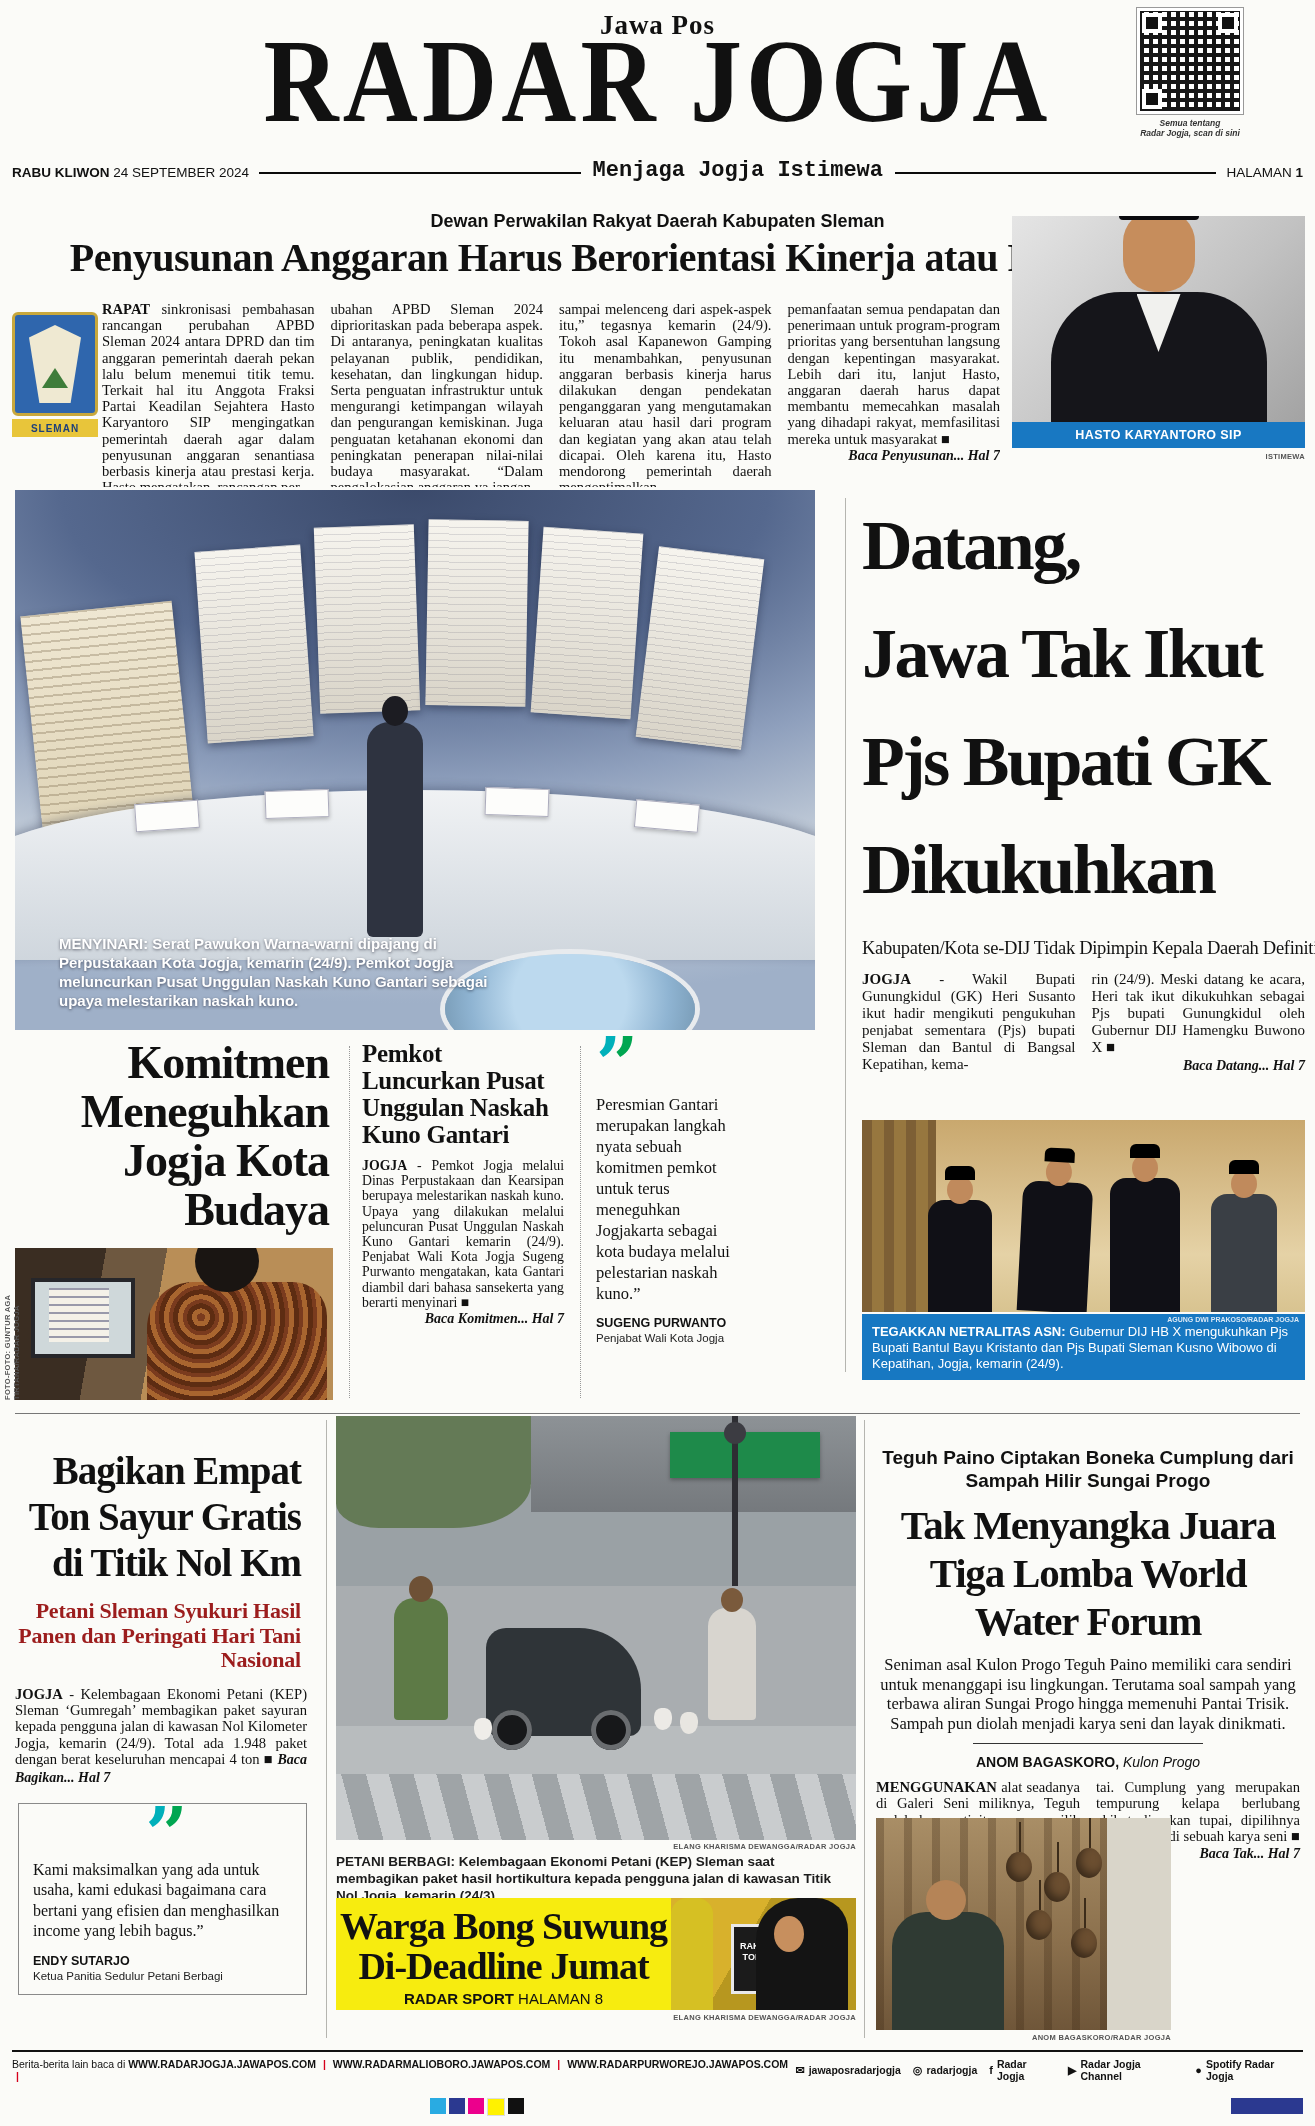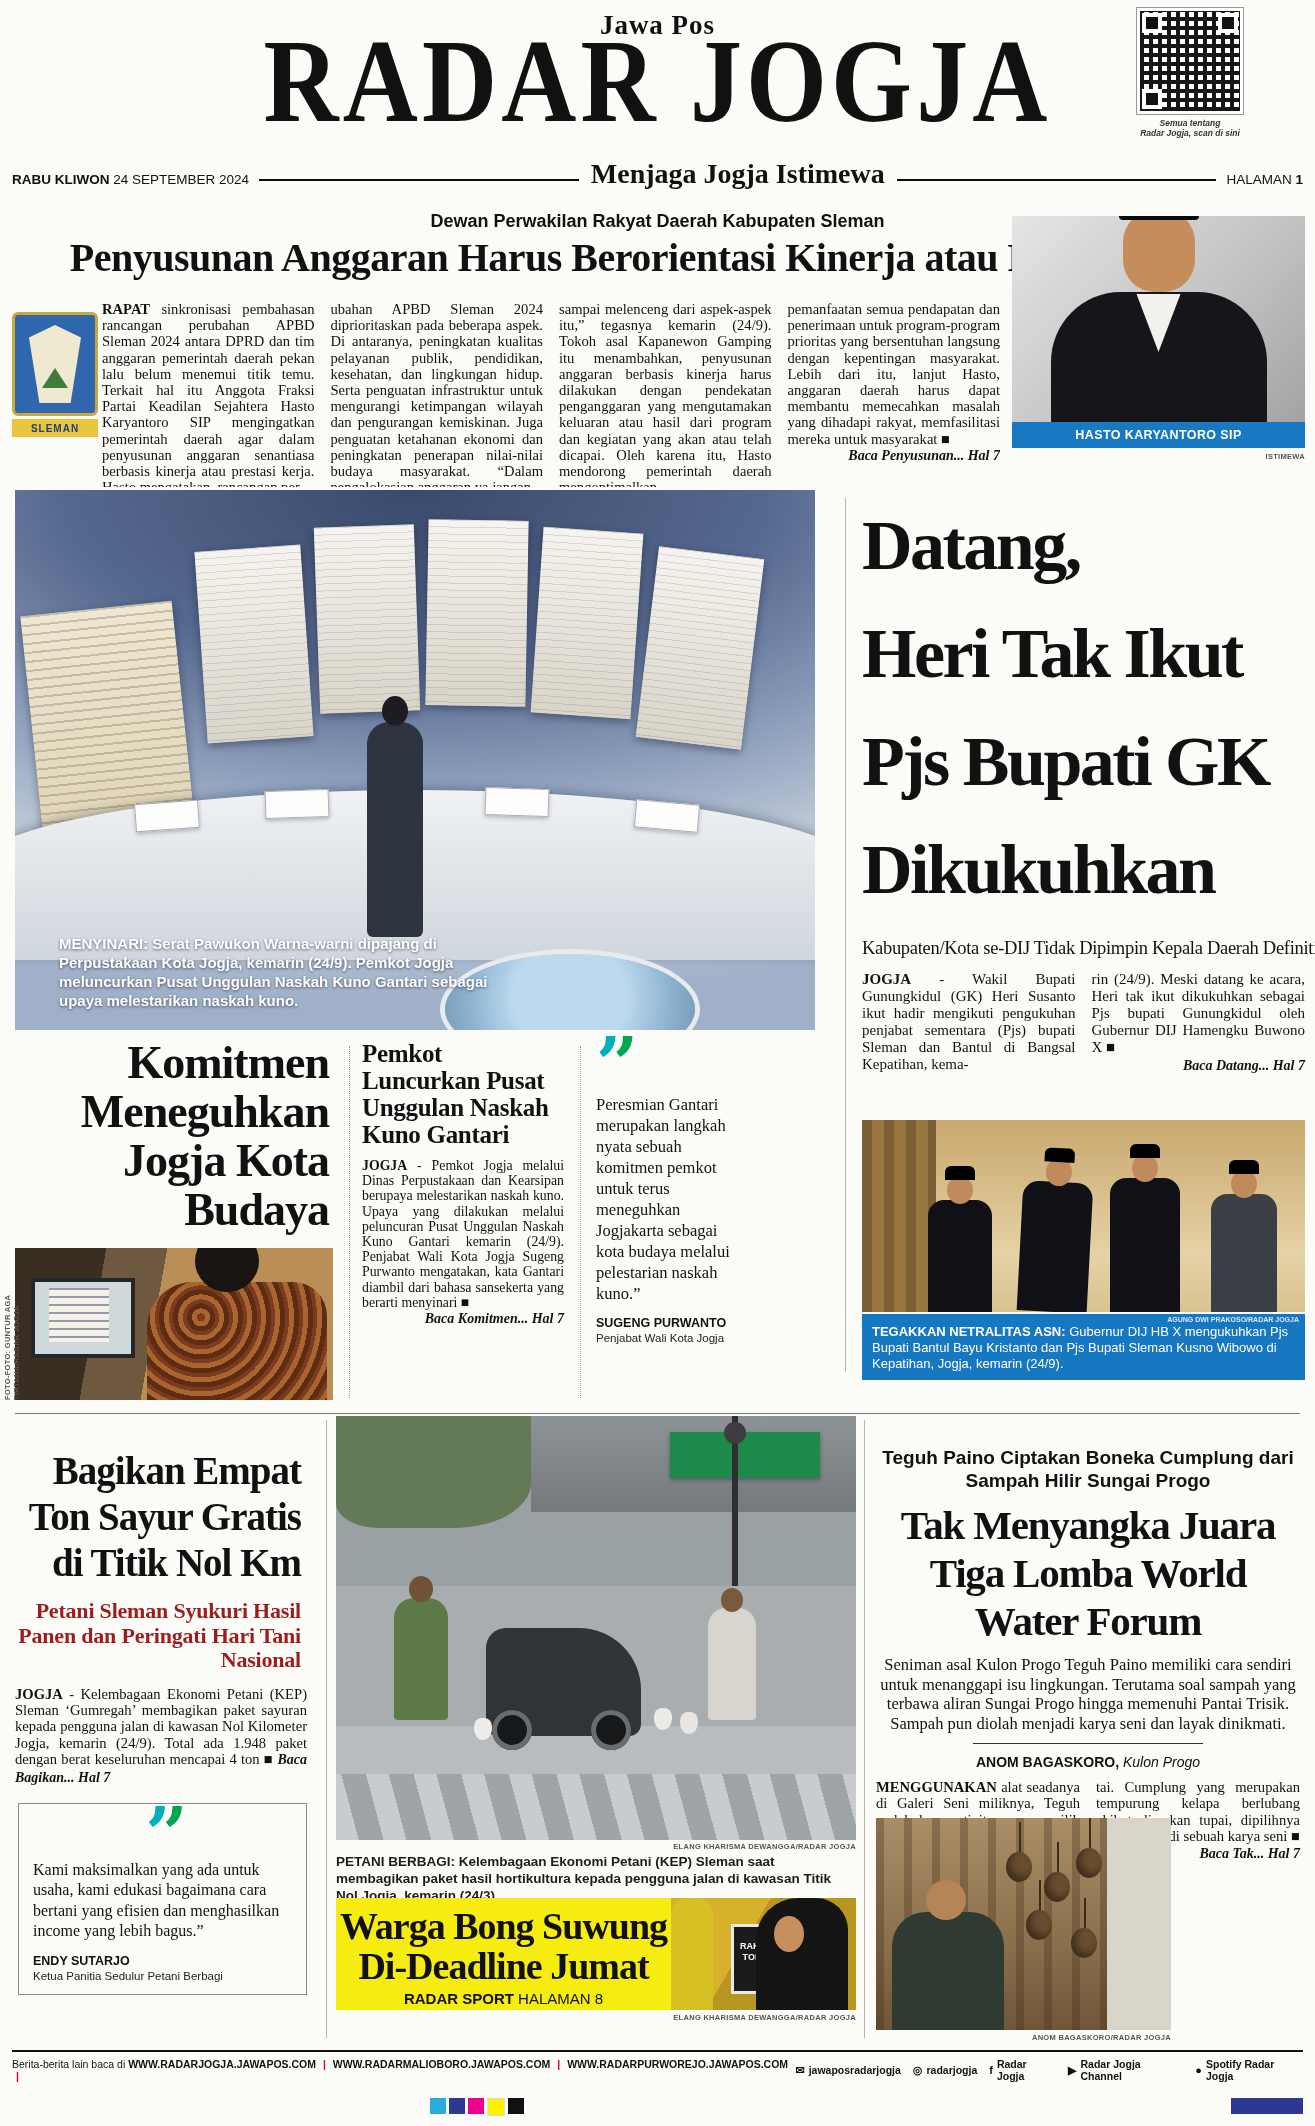--- a/index.html
+++ b/index.html
@@ -14,21 +14,21 @@
   .qr{position:relative;width:100px;height:100px;margin:0 auto;background:
       repeating-linear-gradient(90deg,#161616 0 4px,transparent 4px 9px),
       repeating-linear-gradient(0deg,#161616 0 4px,#fff 4px 9px);border:3px solid #fff;outline:1px solid #999;}
   .qf{position:absolute;width:20px;height:20px;background:#111;box-shadow:inset 0 0 0 4px #fff,inset 0 0 0 8px #111;}
   .qf.f1{left:2px;top:2px}.qf.f2{right:2px;top:2px}.qf.f3{left:2px;bottom:2px}
   .qrcap{margin-top:4px;font:italic 700 8.5px/10px "Liberation Sans",sans-serif;color:#333;}
   .topline{position:absolute;left:12px;right:12px;top:158px;display:flex;align-items:flex-end;}
   .mrule{flex:1;border-bottom:2.5px solid #0a0a0a;margin:0 10px 9px;}
   .dateline{font:400 13.5px "Liberation Sans",sans-serif;padding-bottom:3px;}
   .dateline b{font-weight:700;}
-  .tagline{font-weight:700;font-size:28px;letter-spacing:0;padding:0 2px 0;}
+  .tagline{font-weight:700;font-size:22px;letter-spacing:0;padding:0 2px 0;font-family:Liberation Mono, monospace;}
   .pageno{font:400 13.5px "Liberation Sans",sans-serif;padding-bottom:3px;}
   .pageno b{font-weight:800;}
 
   
   .kicker{position:absolute;top:211px;left:0;right:0;text-align:center;font:800 18px "Liberation Sans",sans-serif;}
   .lead-headline{position:absolute;top:234px;left:0;right:0;text-align:center;font-weight:800;font-size:40px;letter-spacing:-.5px;}
   .lead-cols{position:absolute;left:102px;top:301px;width:898px;height:186px;display:flex;gap:16px;overflow:hidden;}
   .col{flex:1;font-size:14.6px;line-height:16.2px;text-align:justify;}
   .lede{font-weight:800;}
   .rm{font-style:italic;font-weight:700;font-size:14px;text-align:right;margin-top:1px;}
@@ -250,21 +250,21 @@
     <div class="mcase" style="left:620px;top:312px;transform:rotate(5deg);"></div>
     <div class="visitor"></div>
     <div class="mpool"></div>
     <div class="mcap"><b>MENYINARI:</b> <span>Serat Pawukon Warna-warni dipajang di Perpustakaan Kota Jogja, kemarin (24/9). Pemkot Jogja meluncurkan Pusat Unggulan Naskah Kuno Gantari sebagai upaya melestarikan naskah kuno.</span></div>
   </div>
 
   <div class="vrule" style="left:845px;top:498px;height:874px;"></div>
 
   <div class="datang">
     <div class="dh">Datang,</div>
-    <div class="dh">Heri Tak Ikut</div>
+    <div class="dh">Jawa Tak Ikut</div>
     <div class="dh">Pjs Bupati GK</div>
     <div class="dh">Dikukuhkan</div>
     <div class="dsub">Kabupaten/Kota se-DIJ Tidak Dipimpin Kepala Daerah Definitif</div>
     <div class="dbody">
       <div class="col"><b class="lede">JOGJA</b><span> - Wakil Bupati Gunungkidul (GK) Heri Susanto ikut hadir mengikuti pengukuhan penjabat sementara (Pjs) bupati Sleman dan Bantul di Bangsal Kepatihan, kema-</span></div>
       <div class="col"><span>rin (24/9). Meski datang ke acara, Heri tak ikut dikukuhkan sebagai Pjs bupati Gunungkidul oleh Gubernur DIJ Hamengku Buwono X ■</span>
         <div class="rm">Baca Datang... Hal 7</div>
       </div>
     </div>
   </div>

